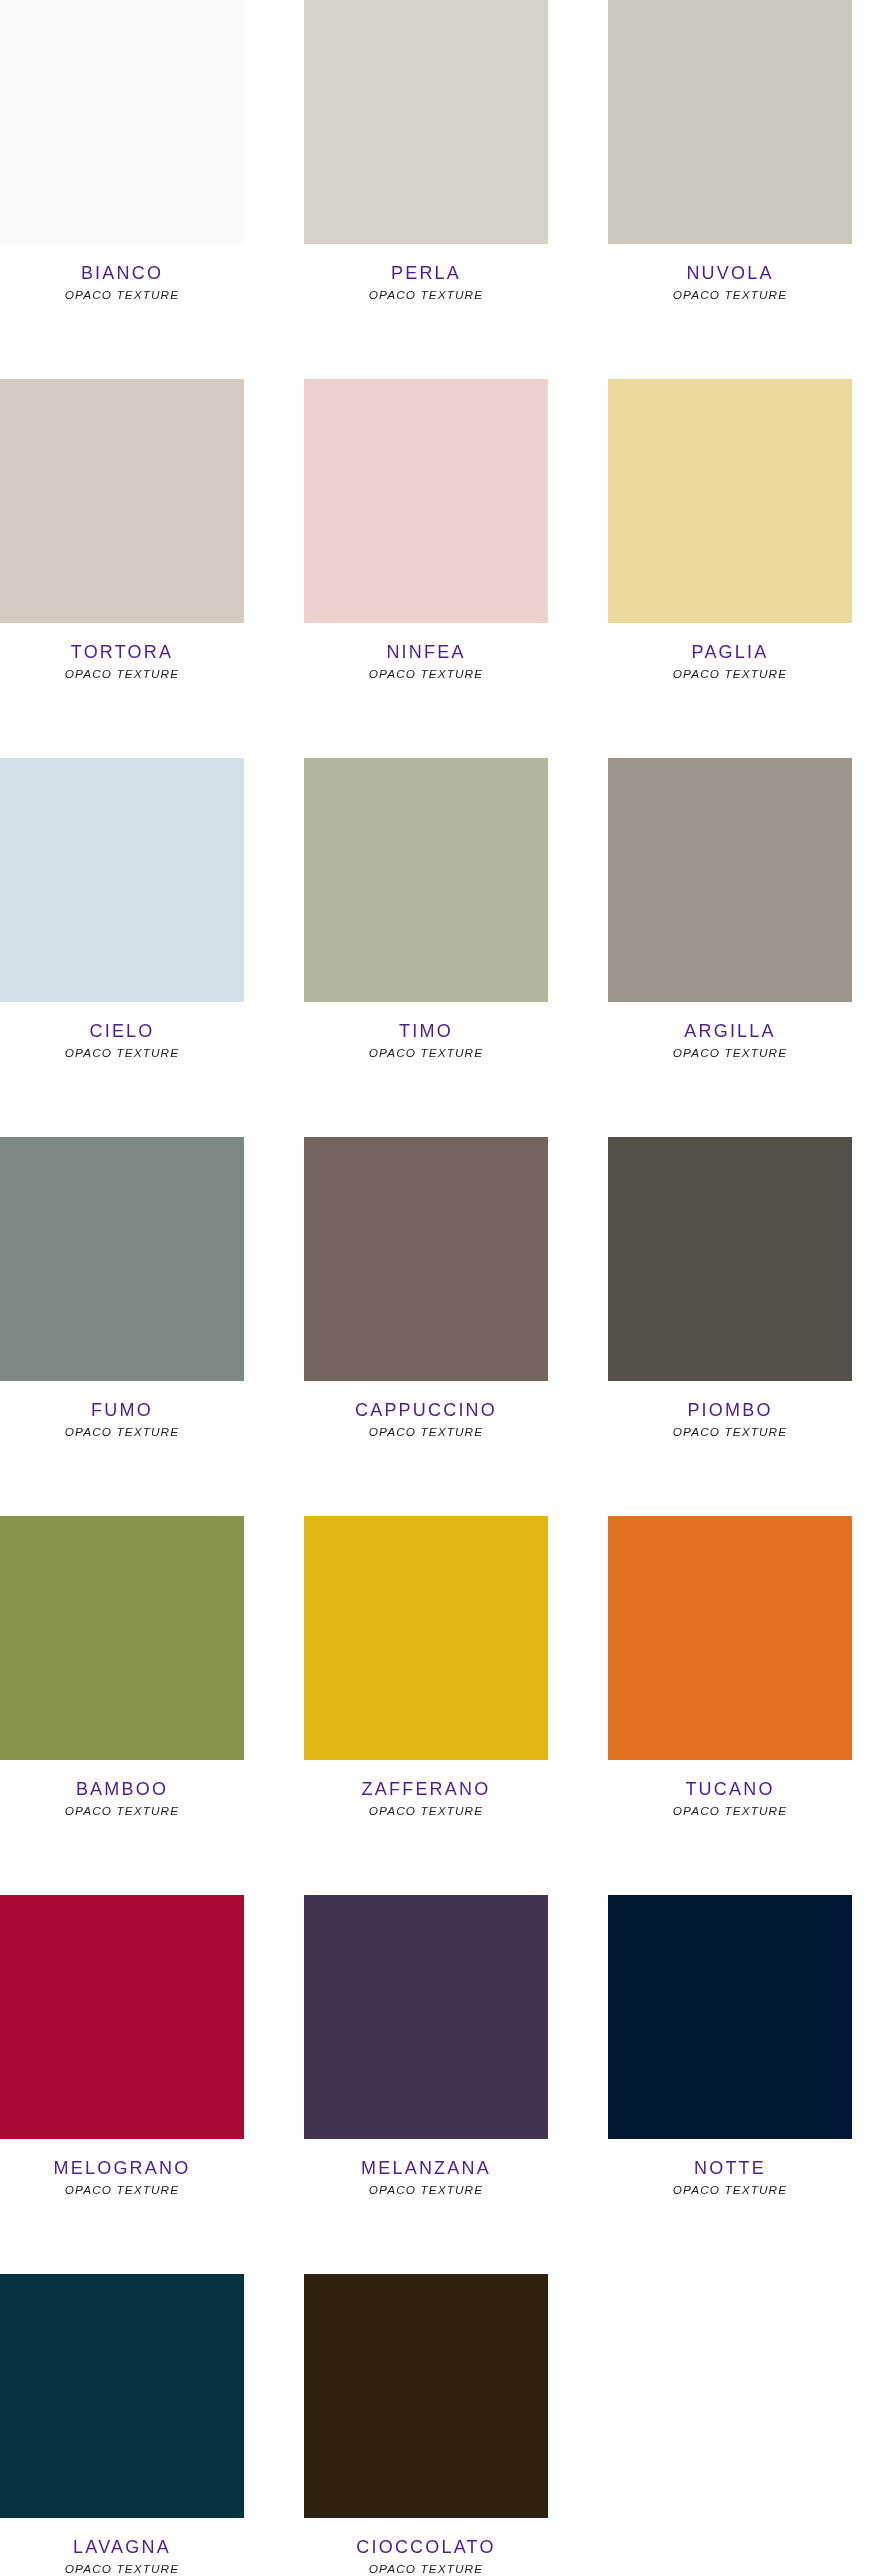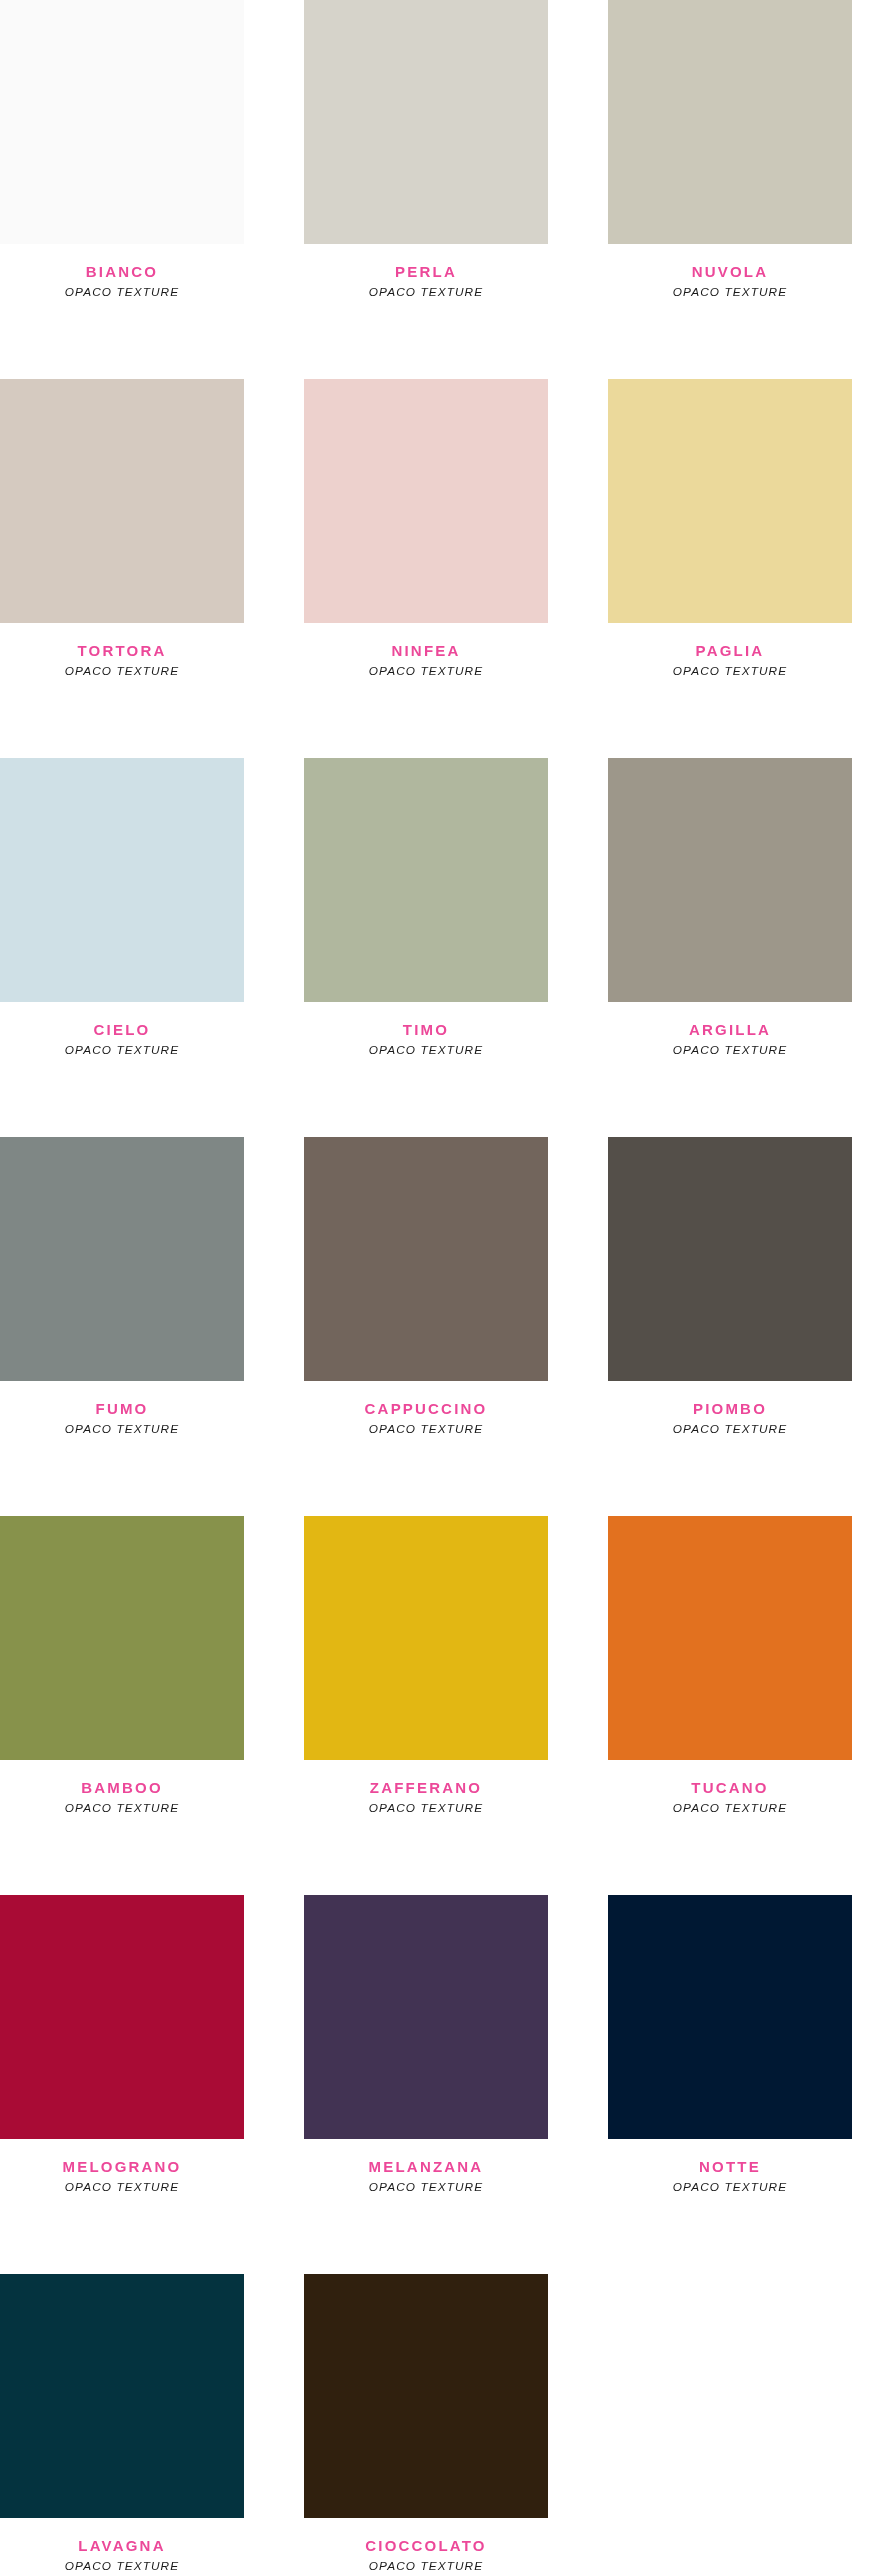--- a/index.html
+++ b/index.html
@@ -42,24 +42,24 @@
     flex: 1 1 auto;
     display: flex;
     flex-direction: column;
     align-items: center;
     justify-content: flex-start;
     padding-top: 20px;
     background: #ffffff;
   }
   .swatch-name {
     font-family: "Liberation Sans", sans-serif;
-    font-weight: 700;
-    font-size: 15px;
+    font-weight: 400;
+    font-size: 18px;
     letter-spacing: 2.2px;
-    color: #ec4899;
+    color: #4c1d95;
     text-transform: uppercase;
     line-height: 1.05;
     text-align: center;
     white-space: nowrap;
   }
   .swatch-finish {
     margin-top: 6px;
     font-family: "Liberation Sans", sans-serif;
     font-style: italic;
     font-weight: 400;

